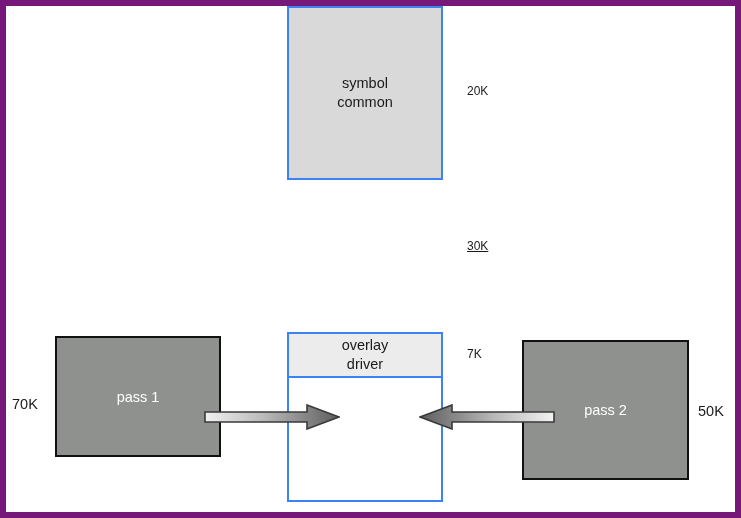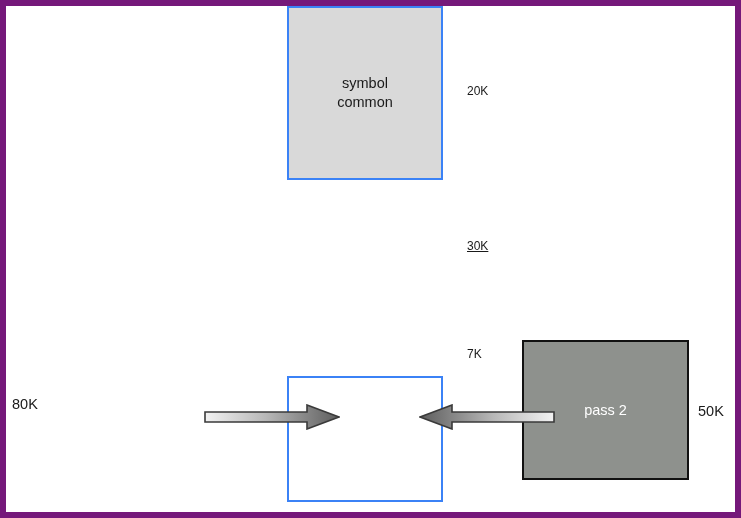--- a/index.html
+++ b/index.html
@@ -164,30 +164,39 @@
     <div class="memory-column">
 
       <div class="mem-block block-symbol-table">
         <span class="mem-label">
           <span>symbol</span><br>
           <span>common</span>
         </span>
       </div>
 
 
+      <div class="mem-block block-overlay-driver">
+        <span class="mem-label">
+          <span>overlay</span><br>
+          <span>driver</span>
+        </span>
+      </div>
 
       <div class="mem-block block-free-space"></div>
 
     </div>
 
     <div class="size-label label-20k">20K</div>
     <div class="size-label label-30k">30K</div>
     <div class="size-label label-10k">7K</div>
 
-    <div class="outer-size-label label-70k">80K</div>
+    <div class="pass-box pass-one">
+      <span>pass 1</span>
+    </div>
+    <div class="outer-size-label label-70k">70K</div>
 
     <div class="pass-box pass-two">
       <span>pass 2</span>
     </div>
     <div class="outer-size-label label-80k">50K</div>
 
     <svg class="arrow arrow-left-to-center" viewBox="0 0 136 26">
       <defs>
         <linearGradient id="gradRight" x1="0" y1="0" x2="1" y2="0">
           <stop offset="0%" stop-color="#f2f2f2"></stop>

